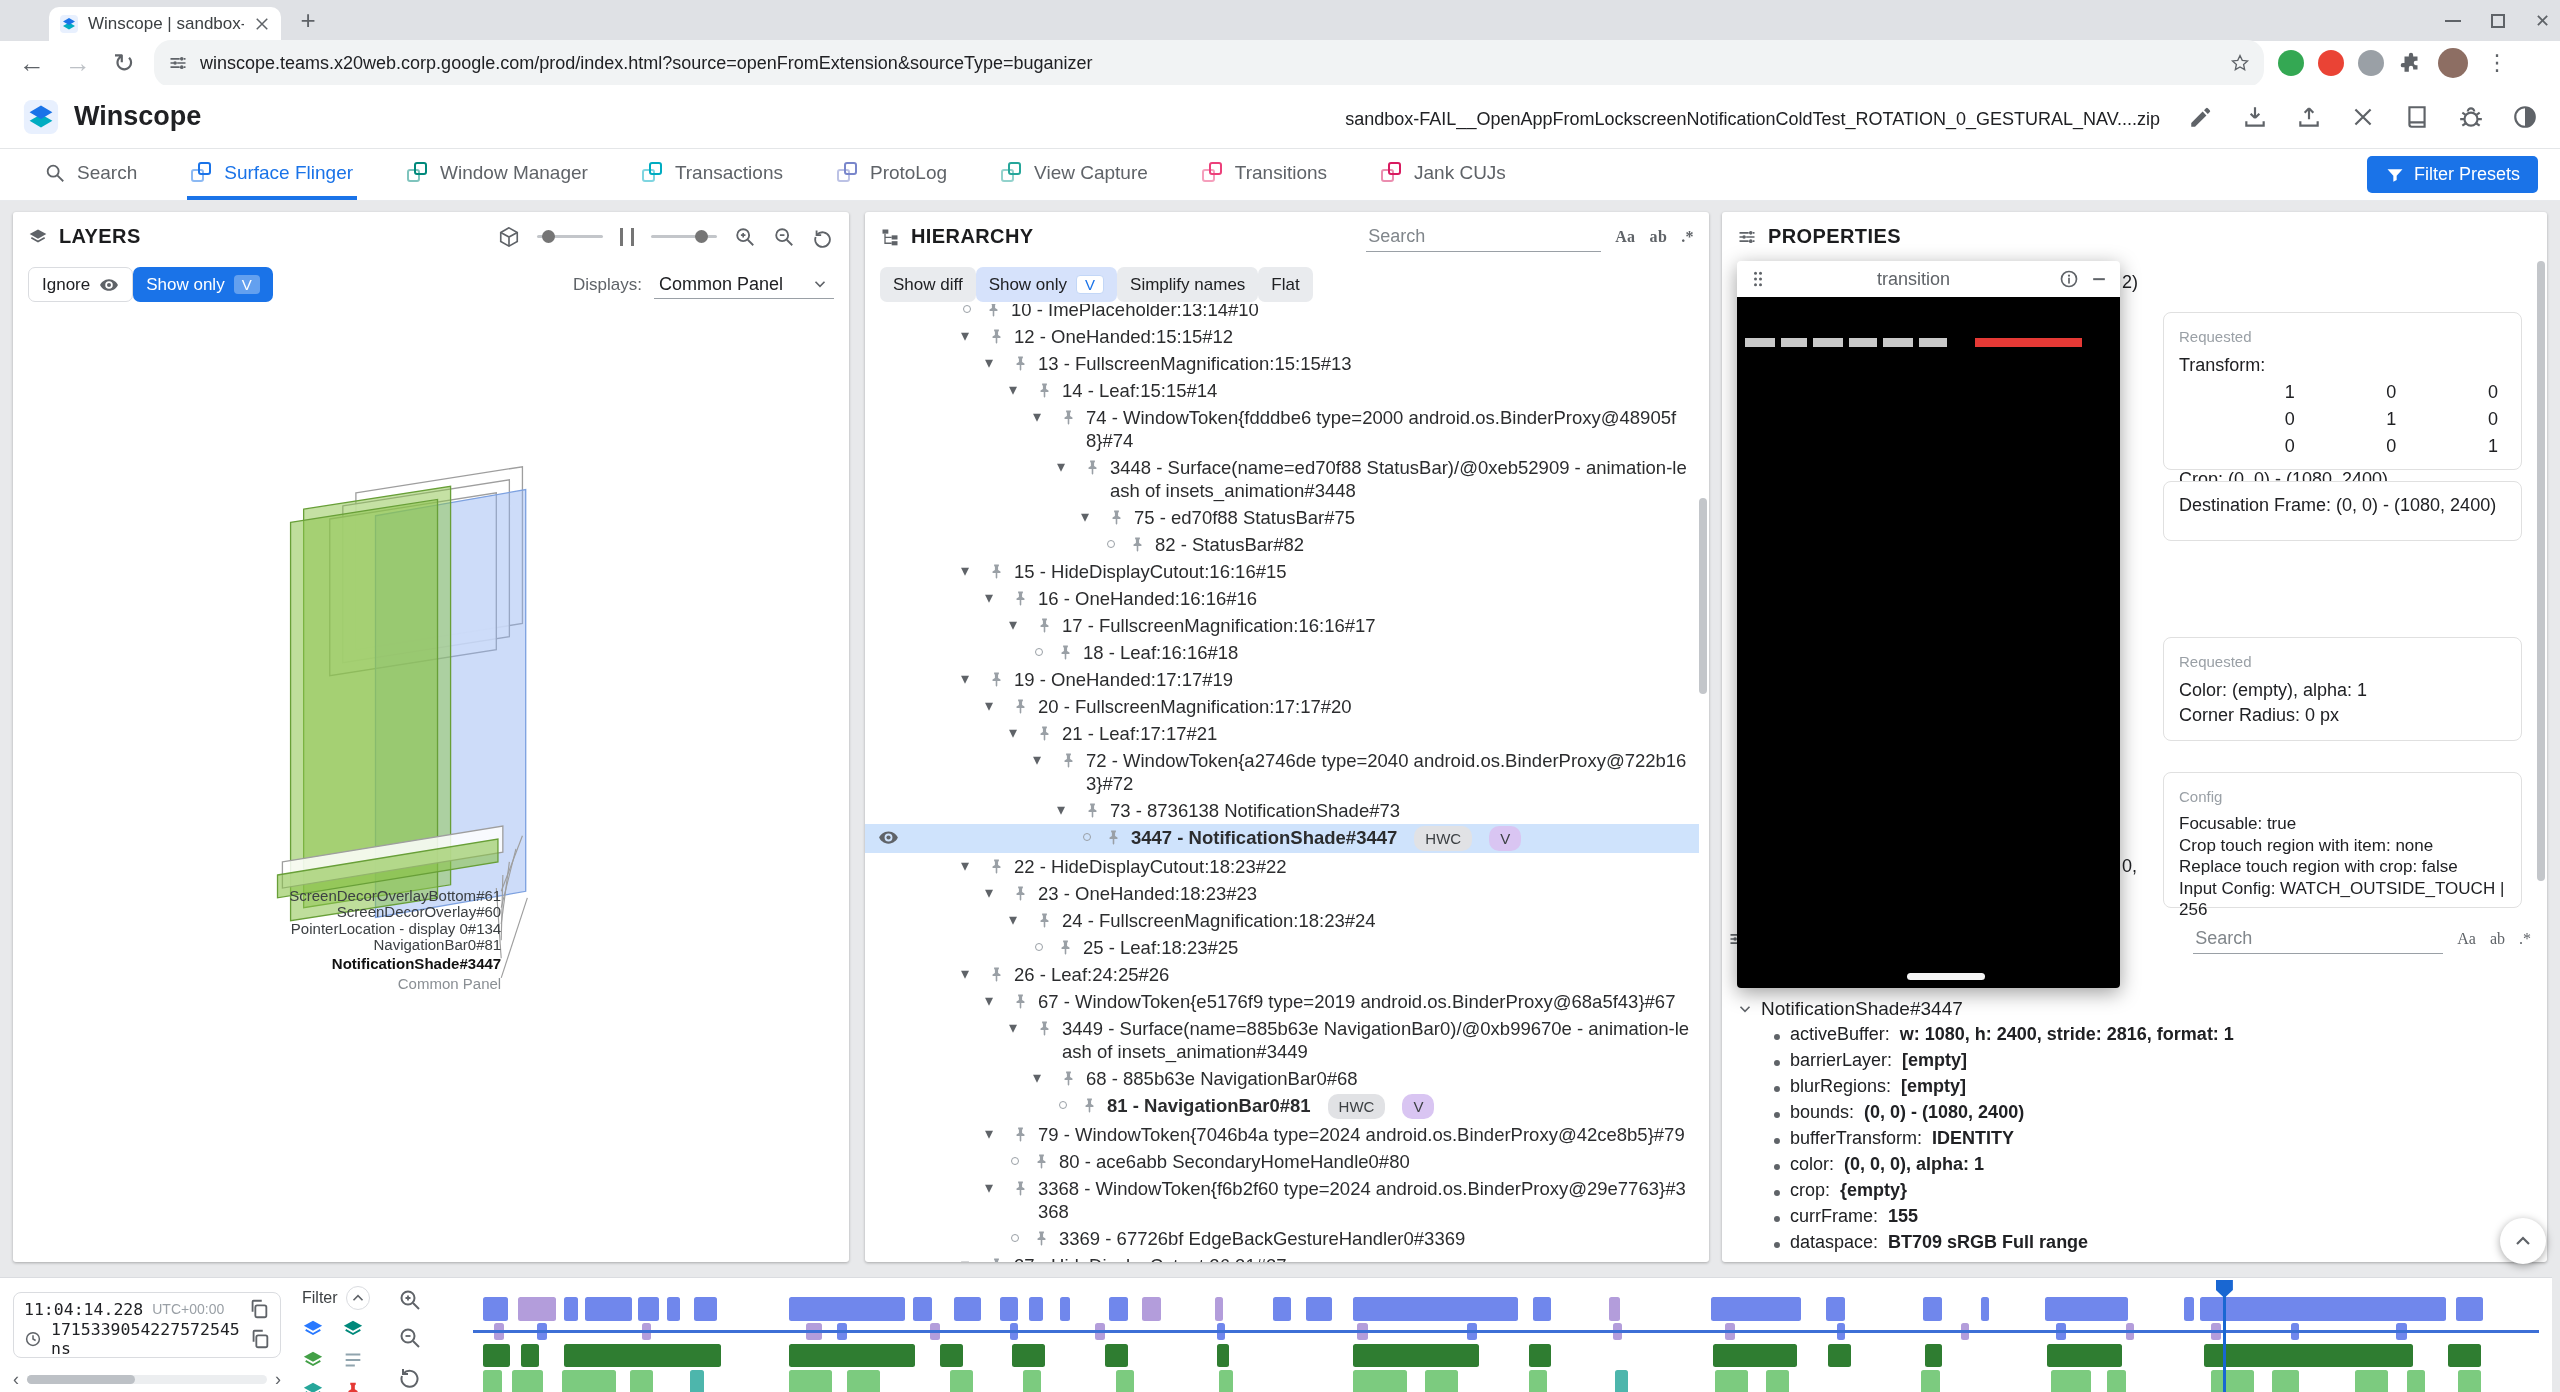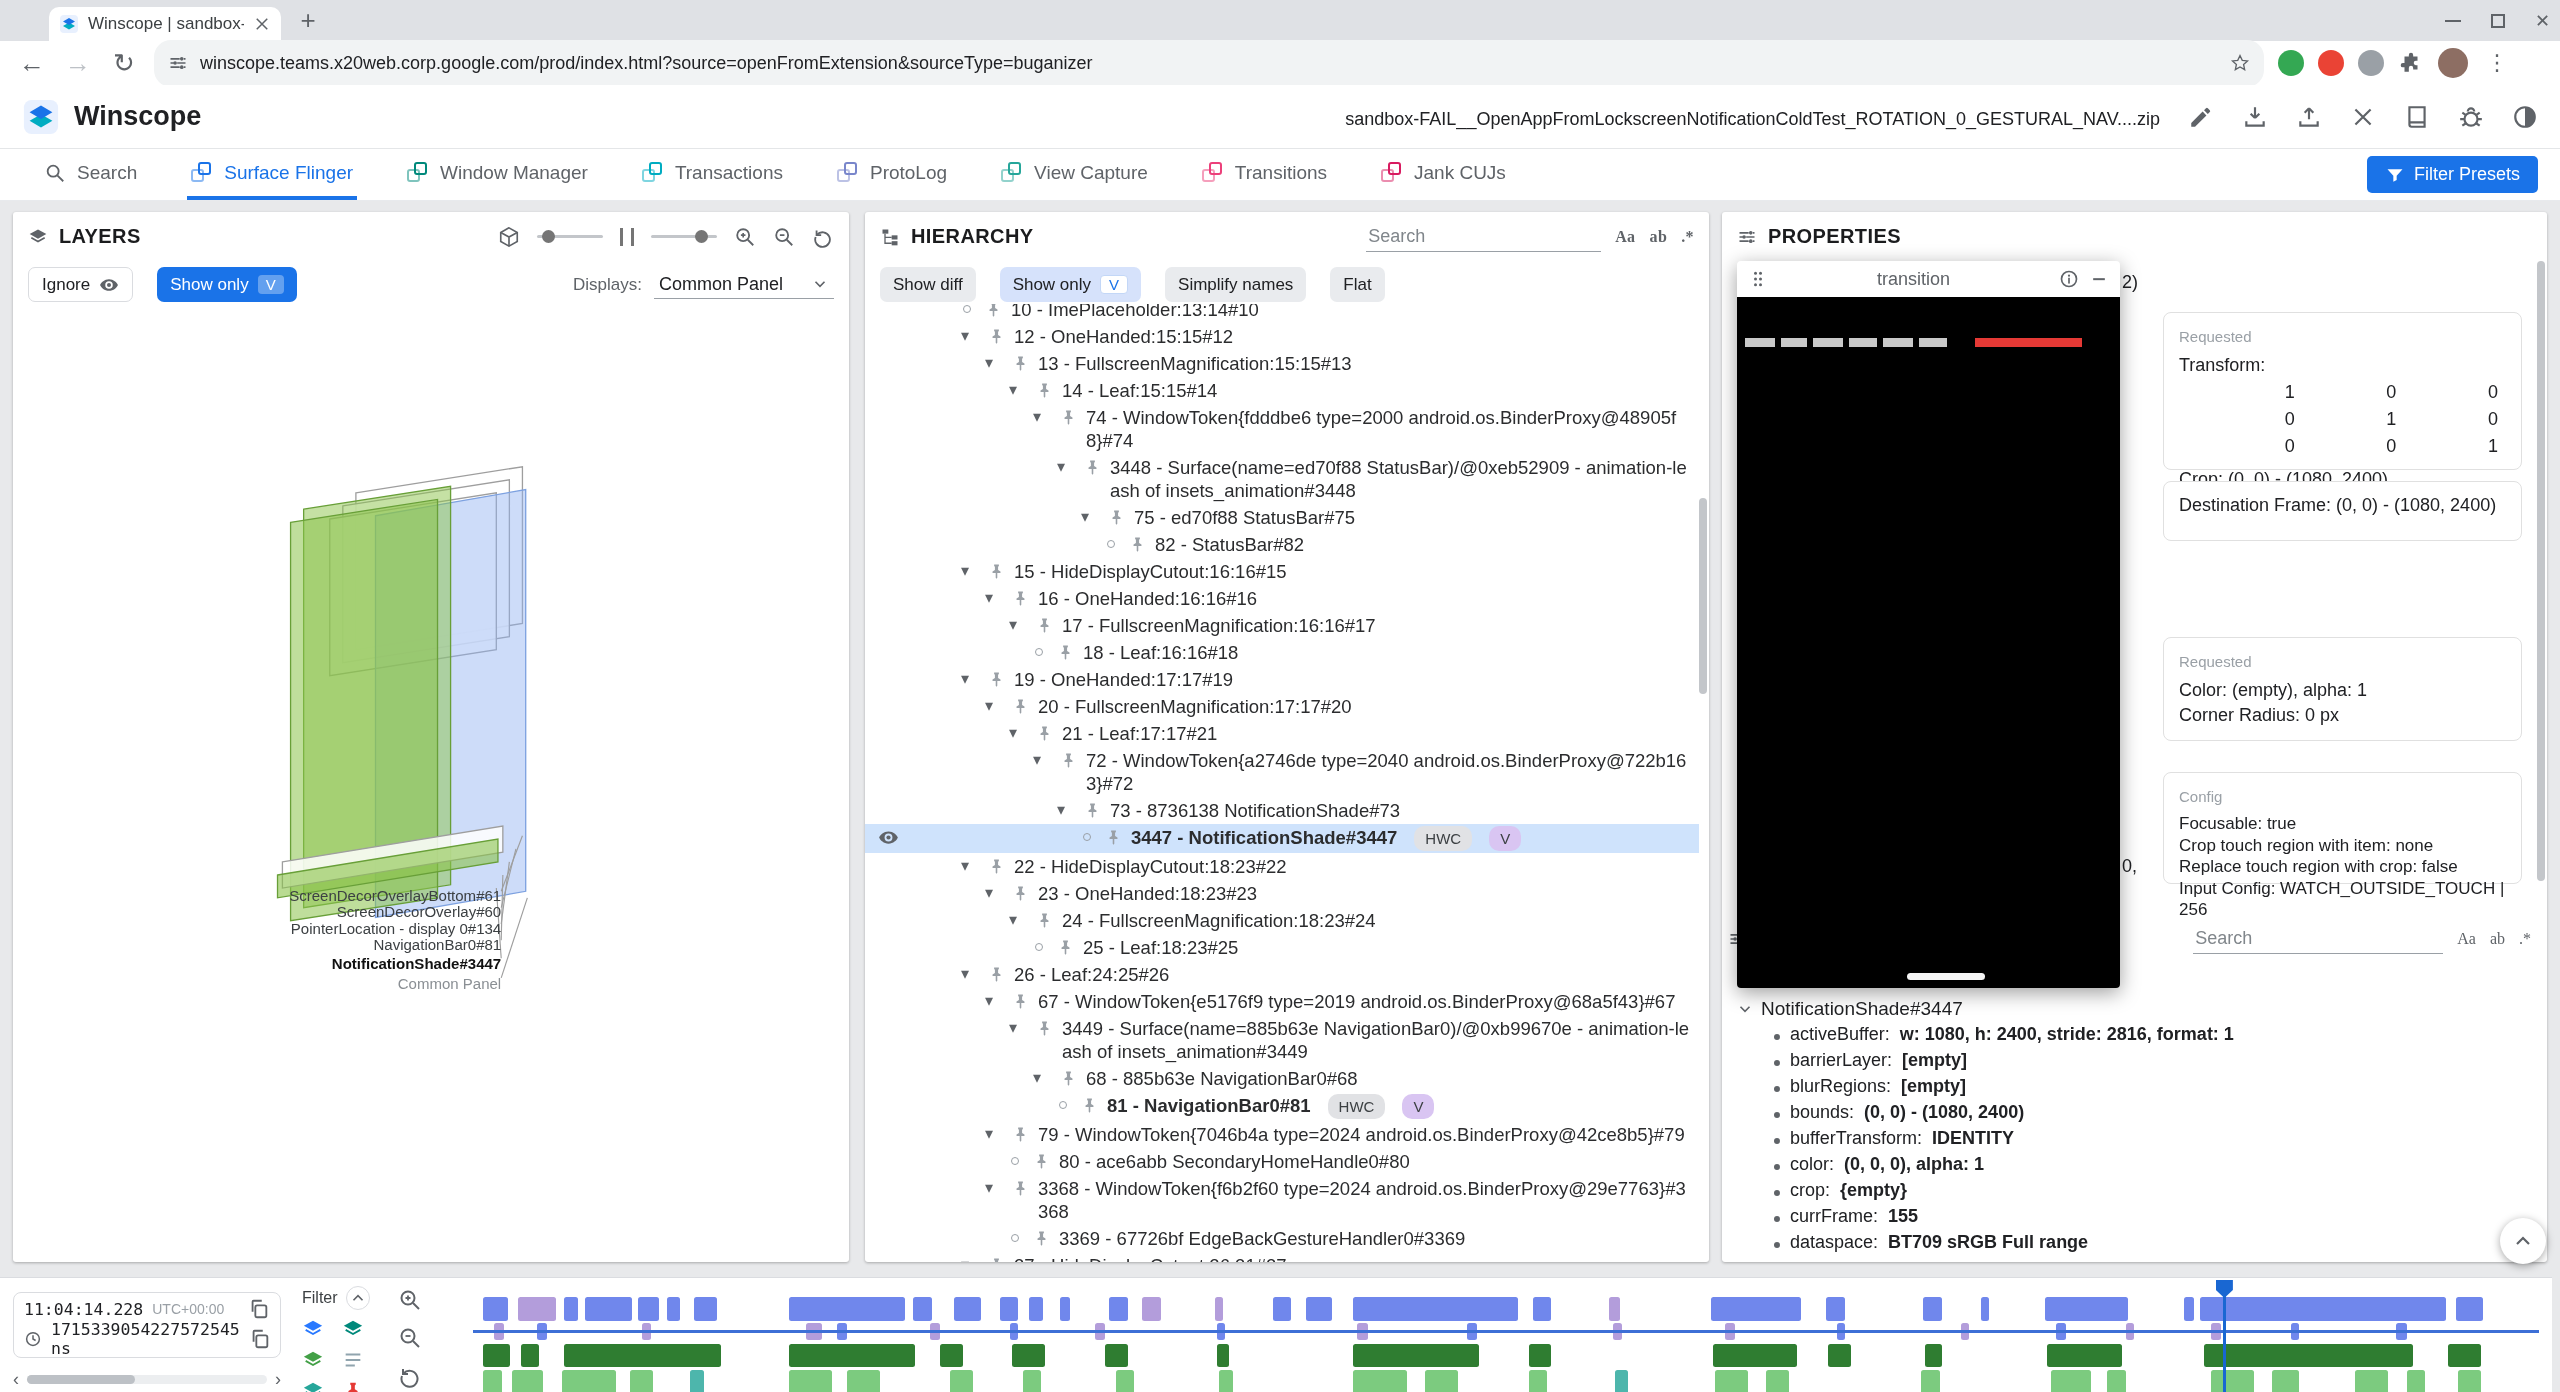--- a/index.html
+++ b/index.html
@@ -35,21 +35,21 @@
   
   .navrow { position:absolute; left:0; top:149px; right:0; height:52px; background:#fff; border-bottom:1px solid #e8eaed; display:flex; align-items:center; padding:0 22px 0 40px; }
   .navtabs { display:flex; gap:46px; height:100%; }
   .navtab { display:flex; align-items:center; gap:11px; font-size:19px; color:#5f6368; border-bottom:4px solid transparent; padding:0 4px; cursor:pointer; }
   .navtab.active { color:#1a73e8; border-bottom-color:#1a73e8; }
   .fpbtn { margin-left:auto; background:#1a73e8; color:#fff; border:none; border-radius:5px; height:37px; padding:0 18px; font-size:18px; display:flex; align-items:center; gap:9px; }
 
   
   .panel { position:absolute; top:212px; height:1050px; background:#fff; box-shadow:0 1px 3px rgba(0,0,0,.28); border-radius:3px; overflow:hidden; }
   .panel-h { height:49px; display:flex; align-items:center; gap:11px; padding:0 15px; font-size:20px; font-weight:700; letter-spacing:.4px; color:#1b1c1e; }
-  .panel-controls { display:flex; align-items:center; gap:24px; padding:6px 15px 10px 15px; }
+  .panel-controls { display:flex; align-items:center; gap:0; padding:6px 15px 10px 15px; }
   .chip { display:inline-flex; align-items:center; gap:9px; height:35px; padding:0 13px; border-radius:7px; font-size:17px; color:#202124; cursor:pointer; white-space:nowrap; }
   .chip.outline { border:1px solid #dadce0; }
   .chip.primary { background:#1a73e8; color:#fff; }
   .chip.soft { background:#e9ebee; }
   .chip.softblue { background:#d6e2fb; }
   .badge-v { background:rgba(255,255,255,.32); border-radius:4px; padding:1px 8px; font-size:15px; }
   .badge-v2 { background:#fff; color:#1a73e8; border:1px solid #c3d7f7; border-radius:4px; padding:0 8px; font-size:15px; }
   .displays { margin-left:auto; display:flex; align-items:center; gap:12px; }
   .displays label { font-size:17px; color:#5f6368; }
   .select { display:flex; align-items:center; gap:28px; border-bottom:1px solid #9aa0a6; padding:3px 5px; font-size:18px; cursor:pointer; }
@@ -739,21 +739,21 @@
     <div class="pcard" style="top:269px;height:60px;">
       <div>Destination Frame: (0, 0) - (1080, 2400)</div>
     </div>
     <div class="pcard" style="top:425px;height:104px;">
       <div class="seclabel">Requested</div>
       <div id="colorLines">
           <div>Color: (empty), alpha: 1</div>
           <div>Corner Radius: 0 px</div>
         </div>
     </div>
-    <div class="pcard" style="top:560px;height:112px;">
+    <div class="pcard" style="top:560px;height:136px;">
       <div class="seclabel">Config</div>
       <div id="configLines">
           <div class="cfgline">Focusable: true</div>
           <div class="cfgline">Crop touch region with item: none</div>
           <div class="cfgline">Replace touch region with crop: false</div>
           <div class="cfgline">Input Config: WATCH_OUTSIDE_TOUCH | 256</div>
         </div>
     </div>
 
     <div class="props-search">

